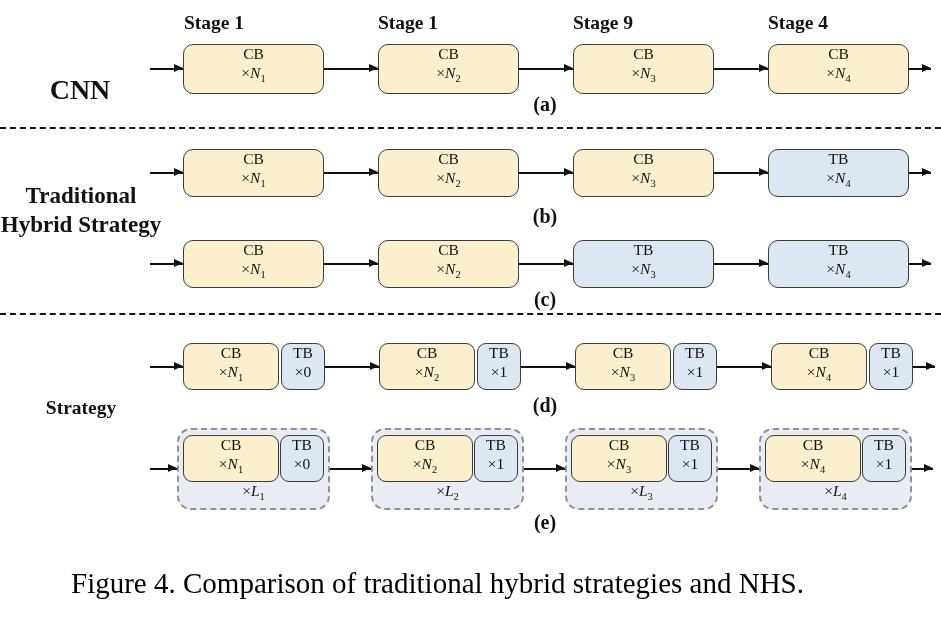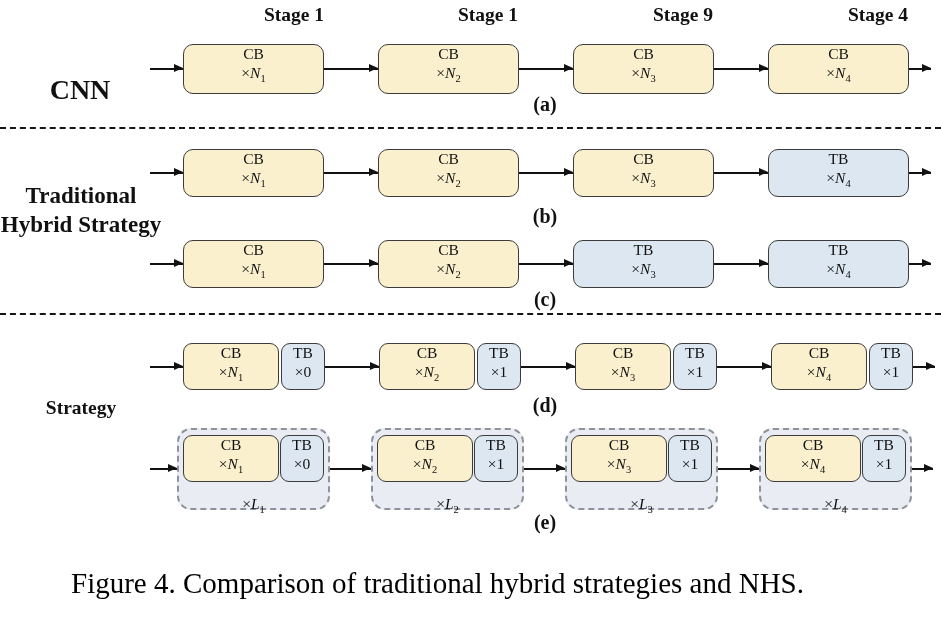--- a/index.html
+++ b/index.html
@@ -1,18 +1,18 @@
 <!DOCTYPE html>
 <html><head>
 <meta charset="utf-8">
 <style>
   html,body{margin:0;padding:0;background:#fff;}
   #fig{position:relative;width:941px;height:628px;background:#ffffff;overflow:hidden;
        font-family:"Liberation Serif",serif;color:#111;}
-  .hdr{position:absolute;top:4px;width:140px;text-align:right;
+  .hdr{position:absolute;top:12px;width:140px;text-align:left;
        font-weight:bold;font-size:19.5px;}
   .sep{position:absolute;left:0;width:941px;border-top:2.5px dashed #151515;height:0;}
   .side{position:absolute;text-align:center;font-weight:bold;line-height:1.28;}
   .row{position:absolute;left:150px;display:flex;align-items:center;}
   .rowA{top:44px;height:50px;}
   .rowB{top:149px;height:48px;}
   .rowC{top:240px;height:48px;}
   .rowD{top:343px;height:47px;}
   .rowE{top:428px;height:82px;}
   .box{box-sizing:border-box;height:100%;border:1.5px solid #3c3c3c;border-radius:10px;
@@ -21,21 +21,21 @@
   .cb{background:#FAF0CE;}
   .tb{background:#DCE7F2;}
   .w-main{width:141px;}
   .w-cb{width:96px;border-radius:9px;}
   .w-tb{width:44px;border-radius:9px;}
   .pair{display:flex;gap:2px;height:100%;flex:none;}
   .grp{box-sizing:border-box;width:153px;height:82px;flex:none;border:2px dashed #8d929b;
        border-radius:14px;background:#E9EDF3;display:flex;flex-direction:column;
        align-items:center;padding-top:5px;}
   .grp .pair{height:47px;gap:1px;}
-  .glabel{font-size:15.5px;margin-top:13px;}
+  .glabel{font-size:15.5px;margin-top:0;}
   .arr{flex:none;height:2px;background:#111;position:relative;align-self:center;}
   .arr::after{content:"";position:absolute;right:0;top:-4px;width:0;height:0;
        border-left:9px solid #111;border-top:4.5px solid transparent;
        border-bottom:4.5px solid transparent;}
   .a33{width:33px;} .a54{width:54px;} .a22{width:22px;}
   .a27{width:27px;} .a41{width:41px;} .a21{width:21px;}
   .tag{position:absolute;left:523px;width:44px;text-align:center;
        font-weight:bold;font-size:20px;}
   sub{font-size:10.5px;}
   .caption{position:absolute;top:567px;left:0;width:875px;text-align:center;

